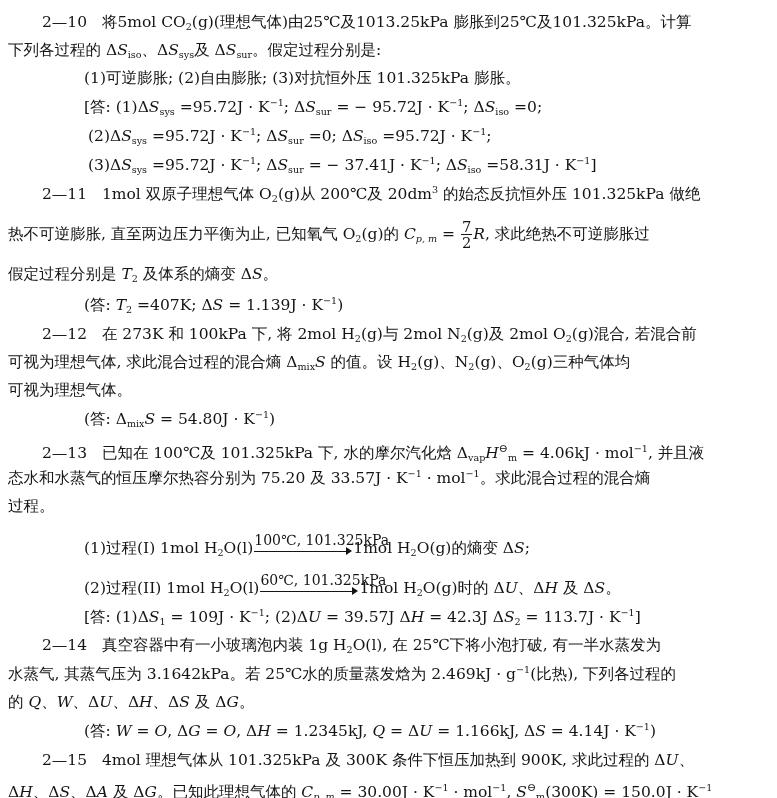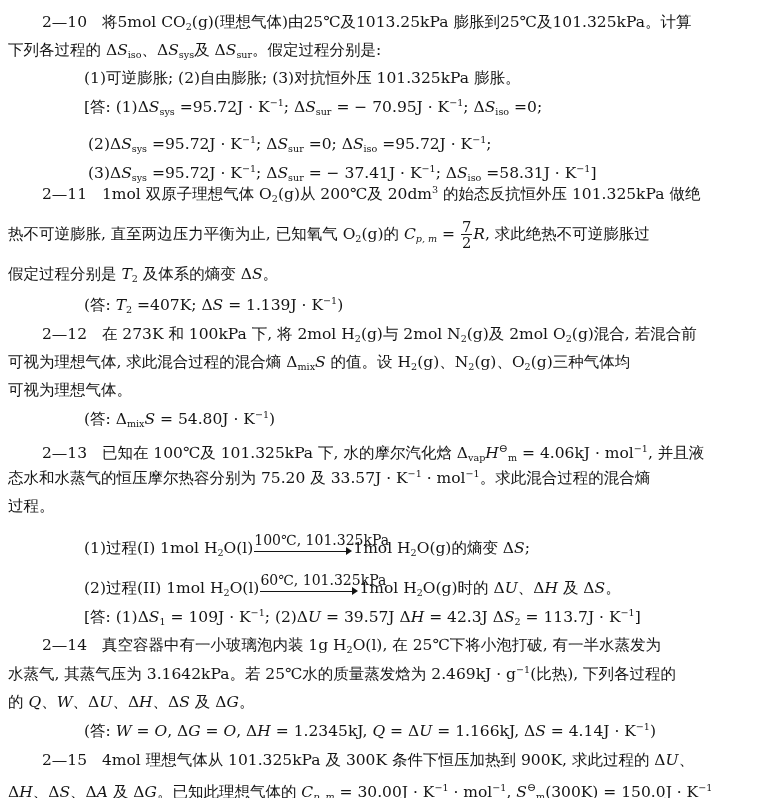--- a/index.html
+++ b/index.html
@@ -9,21 +9,21 @@
     color: #141414;
     font-size: 15.5px;
   }
   .page { position: absolute; left: 0; top: 8px; width: 634px; height: 798px; }
   .line {
     position: absolute; left: 8px; right: 8px; white-space: nowrap;
     line-height: 20px; height: 22px;
   }
   .ind1 { left: 42px; }
   .ind2 { left: 48px; margin-left: 36px; }
-  .ind3 { left: 88px; margin-top: 8px; }
+  .ind3 { left: 88px; }
   sub { font-size: 0.62em; vertical-align: -0.35em; line-height: 0; }
   sup { font-size: 0.62em; vertical-align: 0.6em; line-height: 0; }
   .it { font-style: italic; }
   .frac {
     display: inline-block; vertical-align: middle; text-align: center;
     font-size: 0.95em; line-height: 1.05; margin: 0 1px;
   }
   .frac .n { display: block; border-bottom: 1px solid #141414; padding: 0 1px; }
   .frac .d { display: block; }
   .arrow {
@@ -53,21 +53,21 @@
       <span>2—10</span>&nbsp;&nbsp;
       <span>将5mol CO</span><sub>2</sub><span>(g)(理想气体)由25℃及1013.25kPa 膨胀到25℃及101.325kPa。计算</span>
     </div>
     <div class="line" style="top:32px">
       <span>下列各过程的 Δ</span><span class="it">S</span><sub>iso</sub><span>、Δ</span><span class="it">S</span><sub>sys</sub><span>及 Δ</span><span class="it">S</span><sub>sur</sub><span>。假定过程分别是:</span>
     </div>
     <div class="line ind2" style="top:60px">
       <span>(1)可逆膨胀; (2)自由膨胀; (3)对抗恒外压 101.325kPa 膨胀。</span>
     </div>
     <div class="line ind2" style="top:89px">
-      <span>[答: (1)Δ</span><span class="it">S</span><sub>sys</sub><span> =</span><span>95.72</span><span>J · K</span><sup>−1</sup><span>; Δ</span><span class="it">S</span><sub>sur</sub><span> =</span><span> − 70.95</span><span>J · K</span><sup>−1</sup><span>; Δ</span><span class="it">S</span><sub>iso</sub><span> =</span><span>0;</span>
+      <span>[答: (1)Δ</span><span class="it">S</span><sub>sys</sub><span> =</span><span>95.72</span><span>J · K</span><sup>−1</sup><span>; Δ</span><span class="it">S</span><sub>sur</sub><span> =</span><span> − 95.72</span><span>J · K</span><sup>−1</sup><span>; Δ</span><span class="it">S</span><sub>iso</sub><span> =</span><span>0;</span>
     </div>
     <div class="line ind3" style="top:118px">
       <span>(2)Δ</span><span class="it">S</span><sub>sys</sub><span> =</span><span>95.72</span><span>J · K</span><sup>−1</sup><span>; Δ</span><span class="it">S</span><sub>sur</sub><span> =</span><span>0</span><span>; Δ</span><span class="it">S</span><sub>iso</sub><span> =</span><span>95.72</span><span>J · K</span><sup>−1</sup><span>;</span>
     </div>
     <div class="line ind3" style="top:147px">
       <span>(3)Δ</span><span class="it">S</span><sub>sys</sub><span> =</span><span>95.72</span><span>J · K</span><sup>−1</sup><span>; Δ</span><span class="it">S</span><sub>sur</sub><span> =</span><span> − 37.41</span><span>J · K</span><sup>−1</sup><span>; Δ</span><span class="it">S</span><sub>iso</sub><span> =</span><span>58.31</span><span>J · K</span><sup>−1</sup><span>]</span>
     </div>
   </div>
 
   <div>

